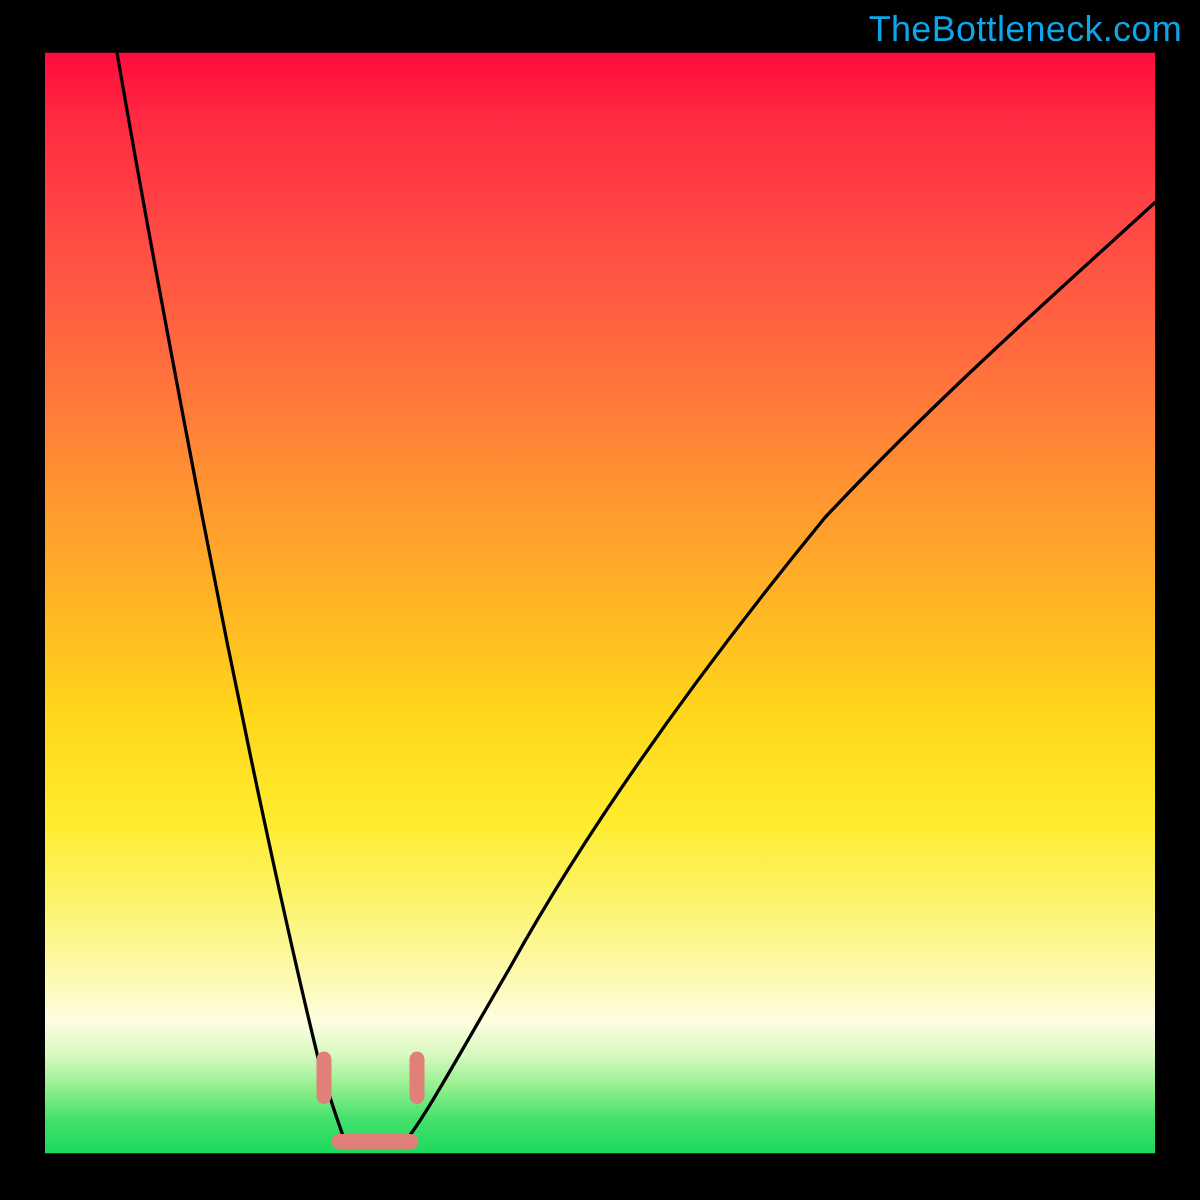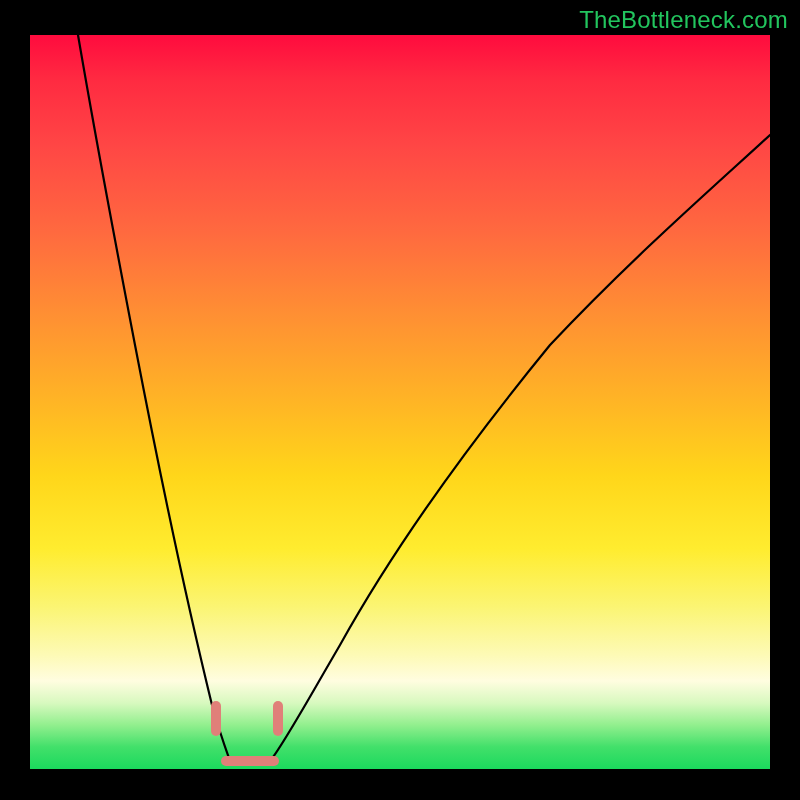--- a/index.html
+++ b/index.html
@@ -14,21 +14,21 @@
   .frame {
     position: relative;
     width: 800px;
     height: 800px;
     background: #000;
   }
   .watermark {
     position: absolute;
     top: 6px;
     right: 12px;
-    color: #22c55e;
+    color: #0ea5e9;
     font-size: 24px;
     letter-spacing: 0.2px;
     font-family: Arial, Helvetica, sans-serif;
     z-index: 20;
   }
   .plot {
     position: absolute;
     left: 30px;
     top: 35px;
     width: 740px;

